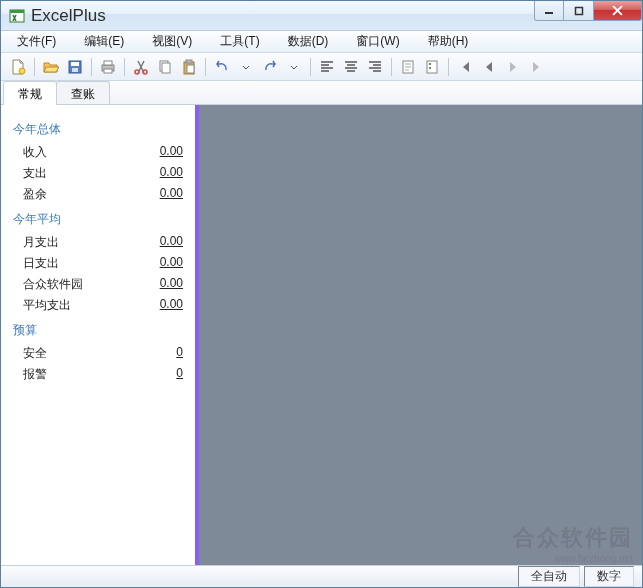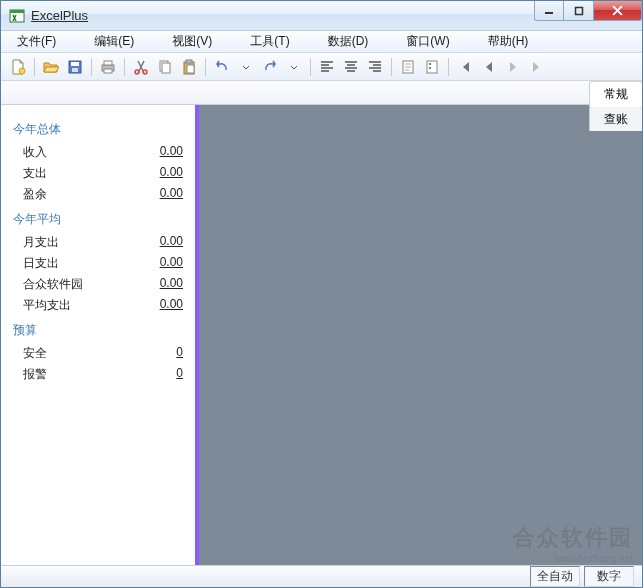--- a/index.html
+++ b/index.html
@@ -30,23 +30,22 @@
     }
     .title-icon {
       width: 16px;
       height: 16px;
       margin: 0 6px 0 8px;
       display: inline-flex;
       align-items: center;
       justify-content: center;
     }
     .title-text {
-      font-size: 13px;
+      font-size: 17px;
       color: #2d2d2d;
-      text-decoration: underline;
     }
     .win-controls {
       position: absolute;
       right: 0;
       top: 0;
       display: flex;
       height: 20px;
     }
     .win-btn {
       width: 30px;
@@ -71,21 +70,21 @@
       font-size: 13px;
       font-weight: bold;
     }
     .menubar {
       height: 22px;
       background: linear-gradient(to bottom, #fdfeff, #e9f1fa);
       display: flex;
       align-items: center;
       padding: 0 6px;
       border-bottom: 1px solid #d0dae5;
-      gap: 18px;
+      gap: 8px;
     }
     .menu-item {
       padding: 2px 10px;
       cursor: pointer;
       color: #1a1a1a;
     }
     .toolbar {
       height: 28px;
       background: linear-gradient(to bottom, #fbfcfe, #eaf0f8);
       display: flex;
@@ -114,22 +113,20 @@
       display: flex;
       flex-direction: column;
       overflow: hidden;
     }
     .tabs {
       height: 24px;
       display: flex;
       background: linear-gradient(to bottom, #fdfdfe, #f0f3f7);
       border-bottom: 1px solid #c8d0da;
       padding-left: 2px;
-      align-items: flex-end;
-      flex-direction: column;
     }
     .tab {
       padding: 4px 14px 3px;
       border: 1px solid #c8d0da;
       border-bottom: none;
       background: #f2f4f7;
       cursor: pointer;
       margin-right: -1px;
       border-radius: 3px 3px 0 0;
       position: relative;
@@ -178,21 +175,21 @@
       background: linear-gradient(to bottom, #fbfcfe, #e6edf5);
       border-top: 1px solid #c8d0da;
       display: flex;
       align-items: center;
       justify-content: flex-end;
       padding: 0 8px;
       gap: 4px;
     }
     .status-cell {
       border: 1px inset #d0d6de;
-      padding: 1px 6px;
+      padding: 1px 12px;
       min-width: 50px;
       text-align: center;
       background: #f4f7fb;
       font-size: 12px;
       color: #333;
     }
     .watermark {
       position: absolute;
       right: 10px;
       bottom: 24px;

